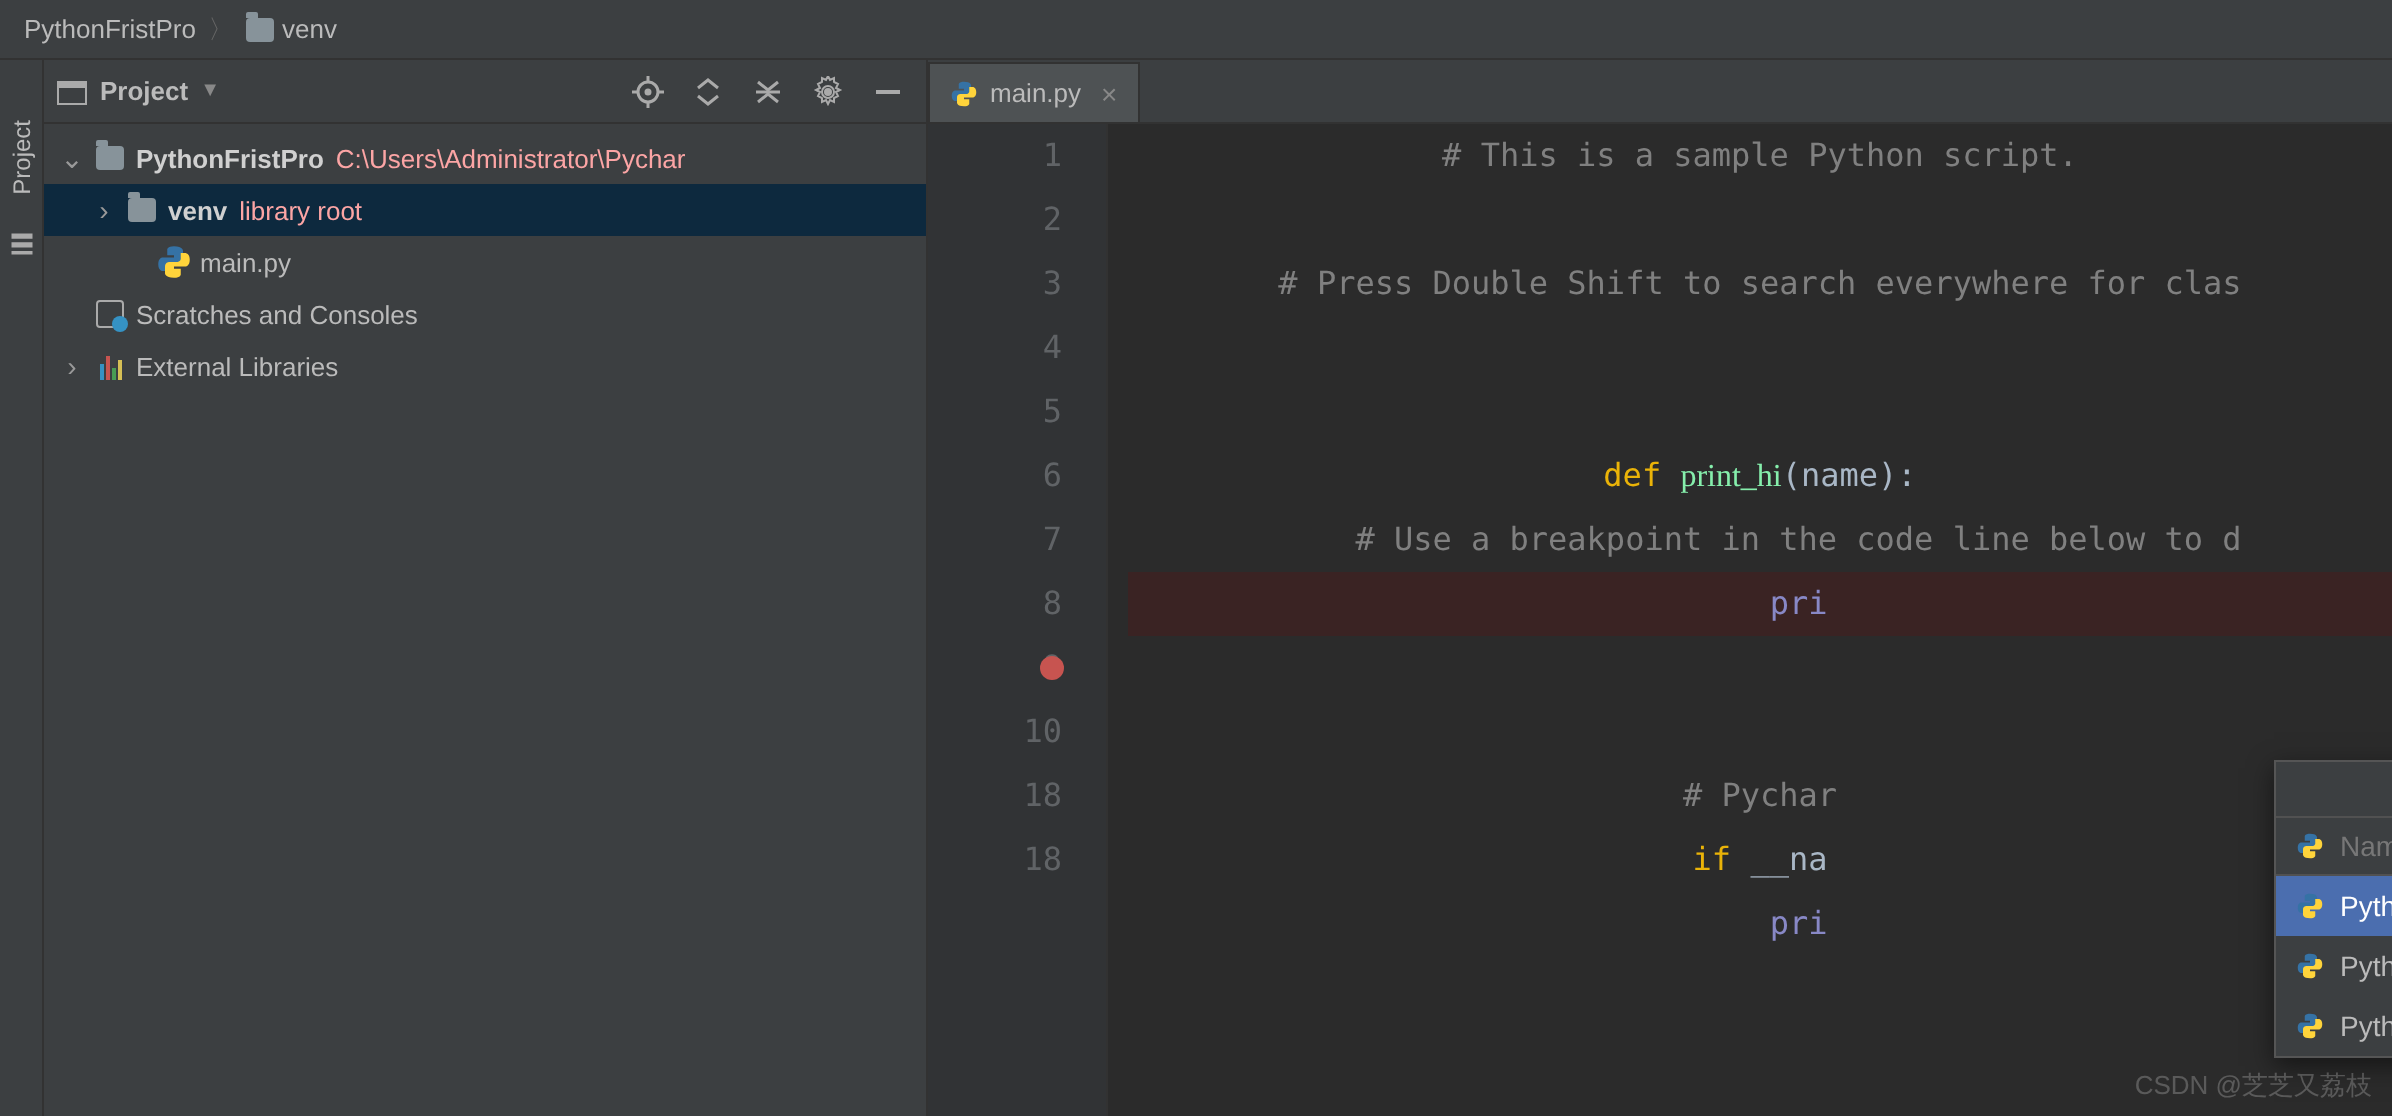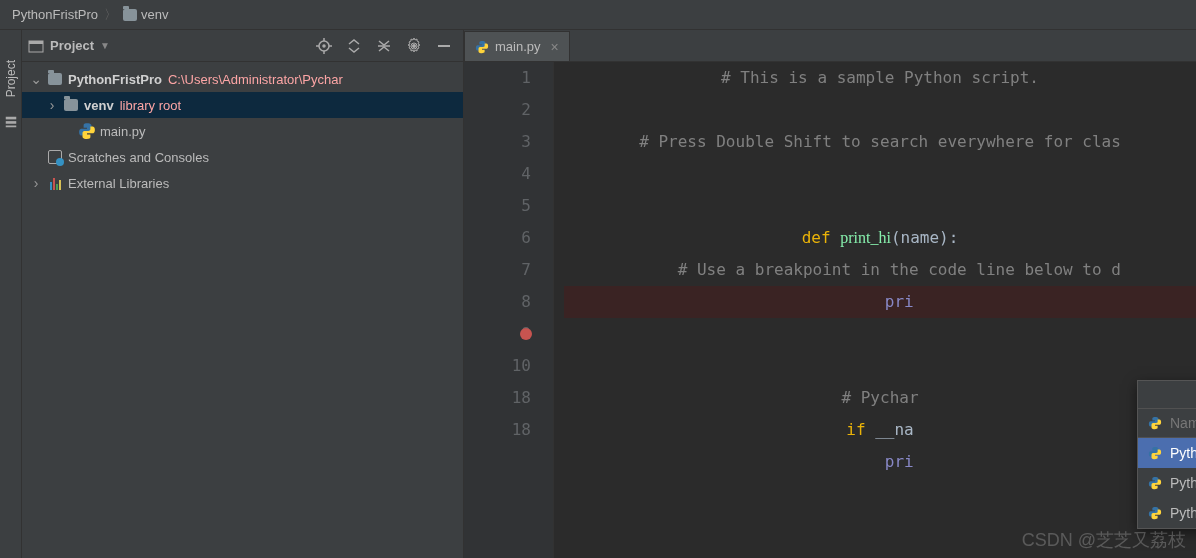--- a/index.html
+++ b/index.html
@@ -141,21 +141,21 @@
       box-shadow: 0 4px 12px rgba(0,0,0,0.5);
       z-index: 100;
     }
     .popup-title { text-align: center; padding: 6px; color: #888; font-size: 13px; border-bottom: 1px solid #515151; }
     .popup-input { padding: 6px 10px; display: flex; align-items: center; gap: 8px; border-bottom: 1px solid #515151; }
     .popup-input input { background: transparent; border: none; color: #bbb; font-size: 14px; outline: none; flex: 1; }
     .popup-input input::placeholder { color: #777; }
     .popup-item { padding: 7px 10px; display: flex; align-items: center; gap: 8px; color: #bbbbbb; cursor: pointer; font-size: 14px; }
     .popup-item.selected { background: #4b6eaf; color: #fff; }
     
-    .watermark { position: absolute; bottom: 6px; right: 10px; color: rgba(200,200,200,0.3); font-size: 18px; z-index: 200; }
+    .watermark { position: absolute; bottom: 6px; right: 10px; color: rgba(200,200,200,0.3); font-size: 13px; z-index: 200; }
   </style>
 </head>
 <body>
 
 <div class="breadcrumb-bar">
   <span class="breadcrumb-item">PythonFristPro</span>
   <span class="breadcrumb-sep">〉</span>
   <span class="breadcrumb-item">
     <span class="folder-mini"></span>
     <span>venv</span>

